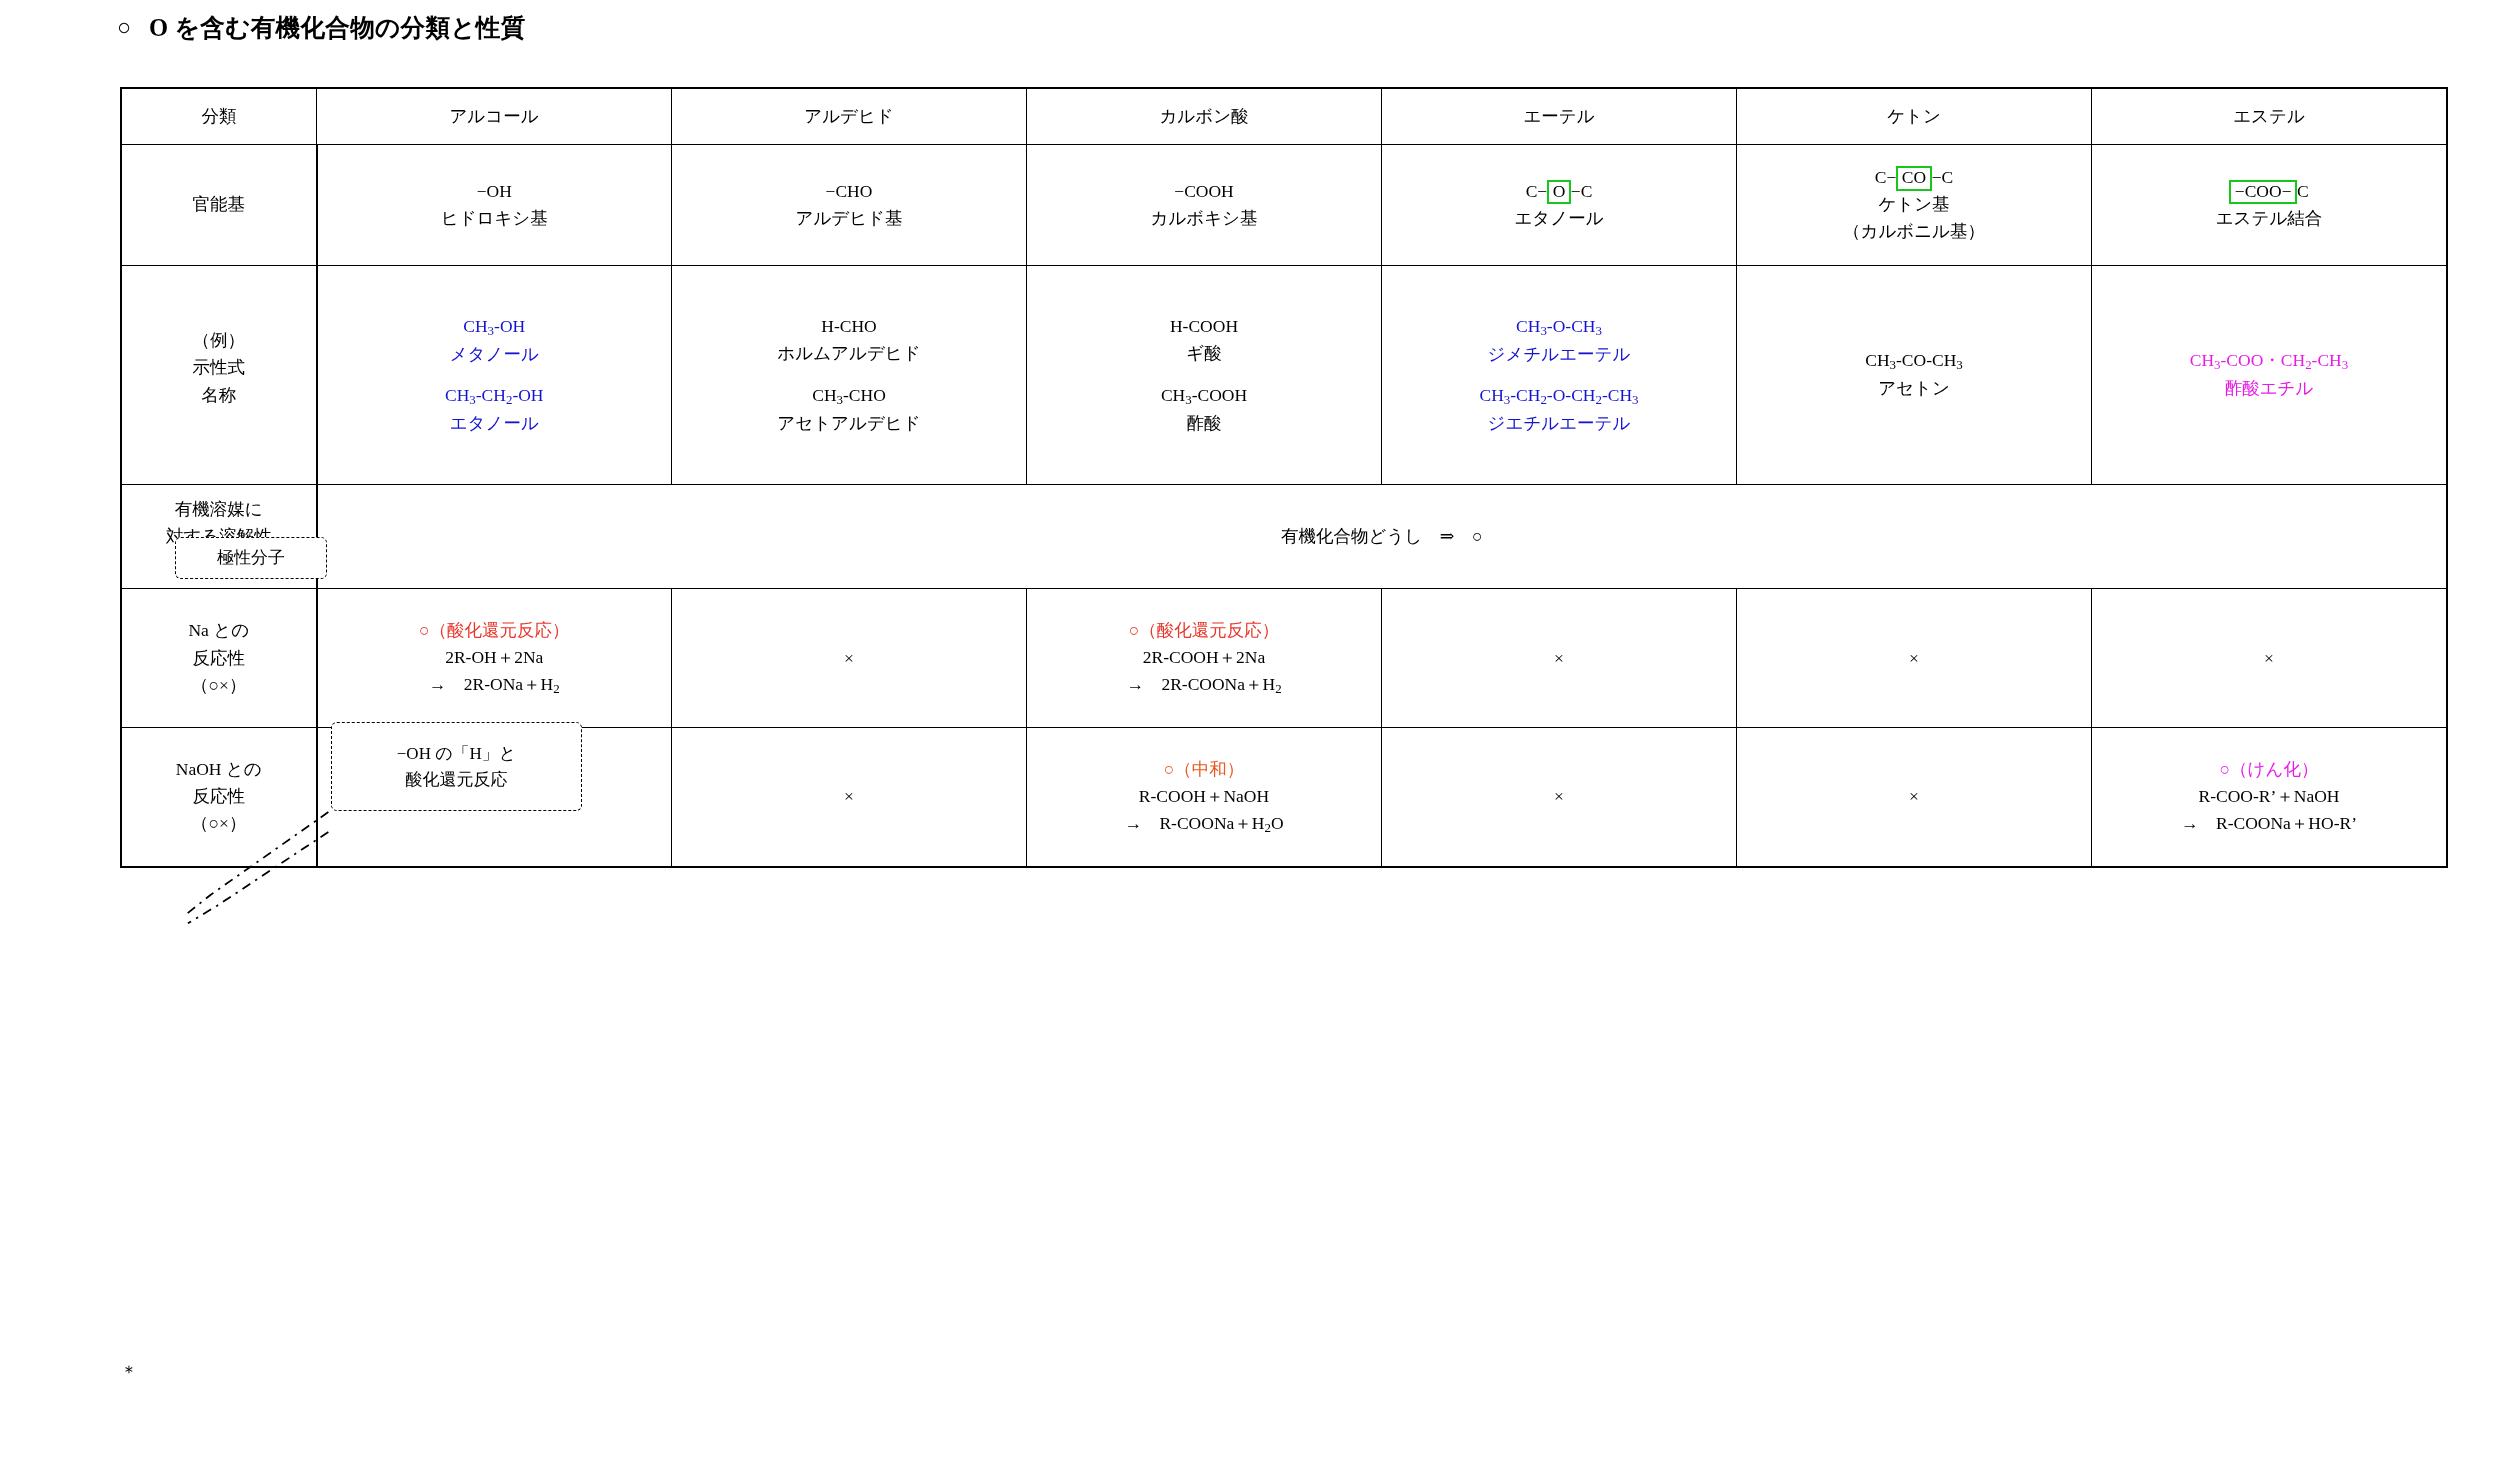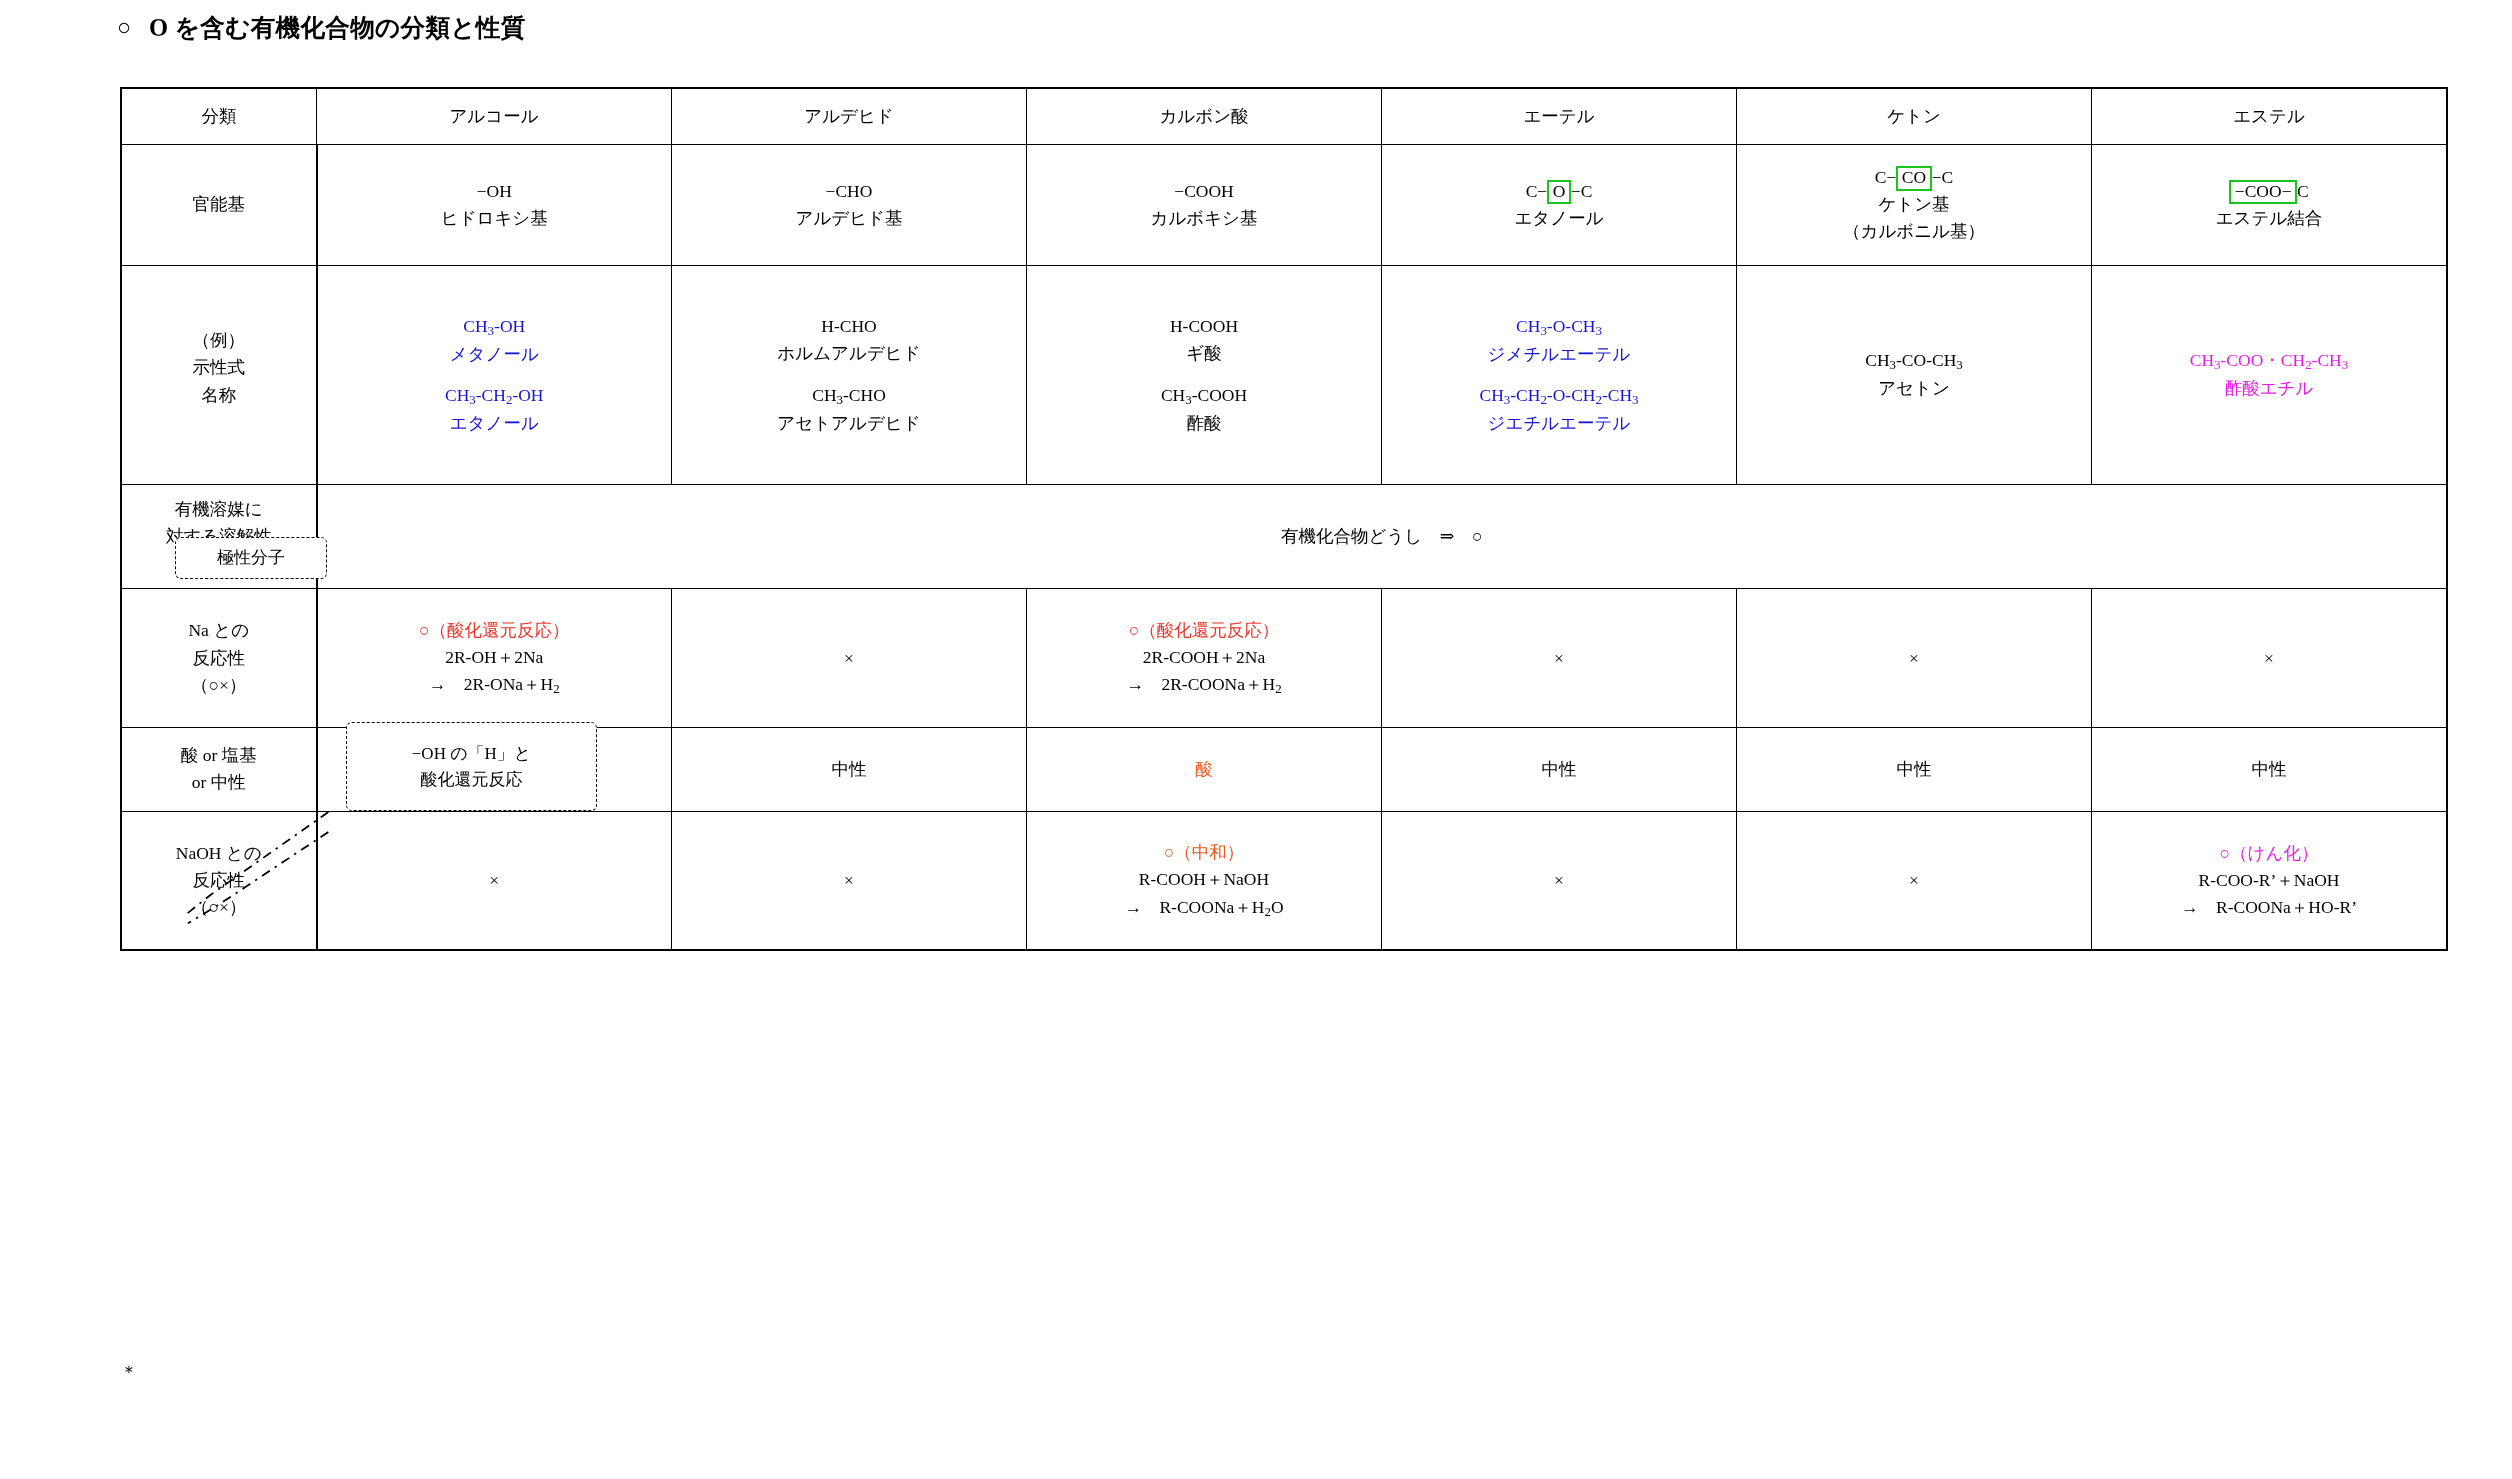--- a/index.html
+++ b/index.html
@@ -118,21 +118,21 @@
     top: 537px;
     left: 175px;
     width: 152px;
     height: 42px;
     display: flex;
     align-items: center;
     justify-content: center;
   }
   #callout-oh {
     top: 722px;
-    left: 346px;
+    left: 331px;
     width: 251px;
     height: 89px;
     display: flex;
     flex-direction: column;
     align-items: center;
     justify-content: center;
   }
   .leader {
     position: absolute;
     pointer-events: none;
@@ -278,32 +278,20 @@
           <td>
             <span class="cell-line red">○（酸化還元反応）</span>
             <span class="cell-line">2R-COOH＋2Na</span>
             <span class="cell-line">→　2R-COONa＋H<span class="sub">2</span></span>
           </td>
           <td>×</td>
           <td>×</td>
           <td>×</td>
         </tr>
 
-        <tr class="r-acid">
-          <td class="rowlabel">
-            <span class="cell-line">酸 or 塩基</span>
-            <span class="cell-line">or 中性</span>
-          </td>
-          <td>中性</td>
-          <td>中性</td>
-          <td class="orange">酸</td>
-          <td>中性</td>
-          <td>中性</td>
-          <td>中性</td>
-        </tr>
 
         <tr class="r-naoh">
           <td class="rowlabel">
             <span class="cell-line">NaOH との</span>
             <span class="cell-line">反応性</span>
             <span class="cell-line">（○×）</span>
           </td>
           <td>×</td>
           <td>×</td>
           <td>

